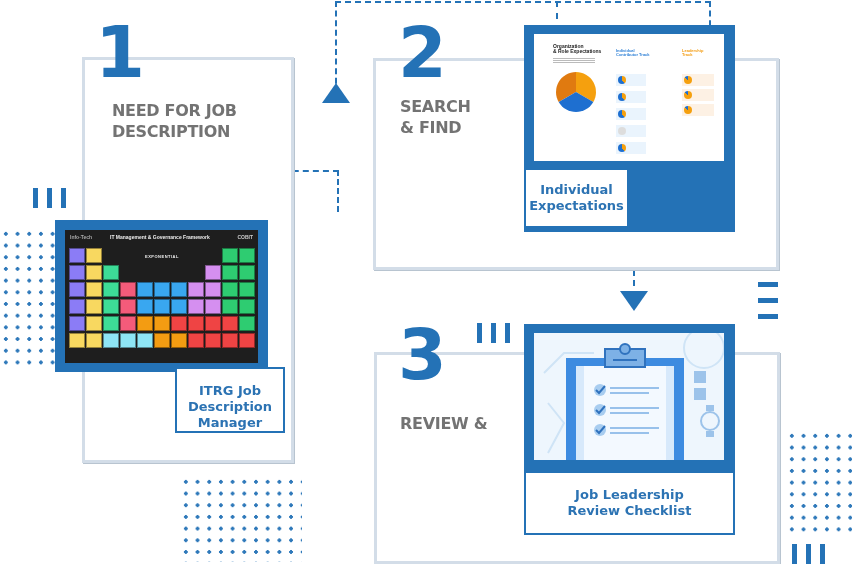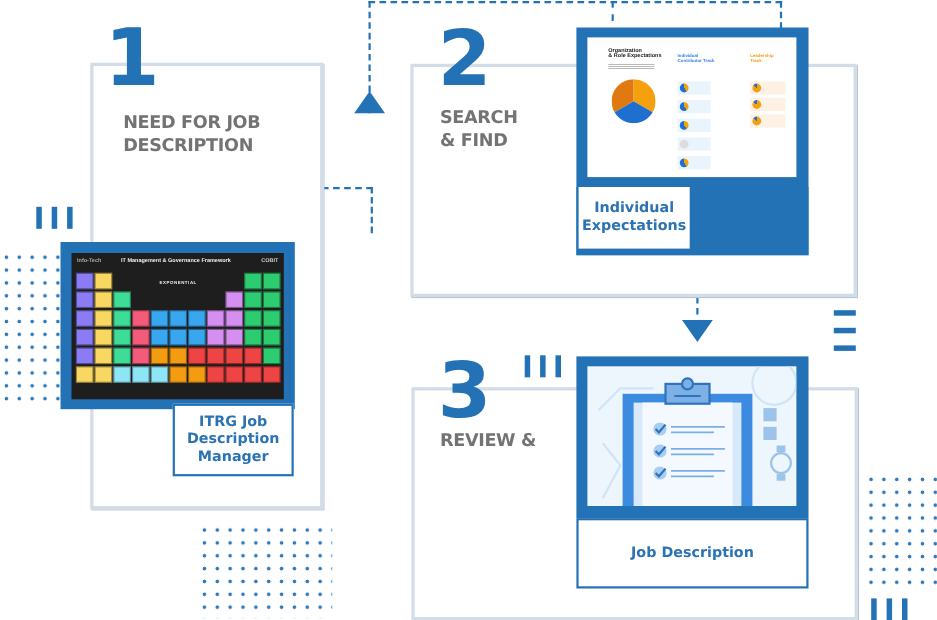--- a/index.html
+++ b/index.html
@@ -130,21 +130,21 @@
         <div class="pt-cell" style="left: 72px; top: 103px; background: rgb(142, 229, 245);"></div>
         <div class="pt-cell" style="left: 89px; top: 103px; background: rgb(243, 156, 18);"></div>
         <div class="pt-cell" style="left: 106px; top: 103px; background: rgb(243, 156, 18);"></div>
         <div class="pt-cell" style="left: 123px; top: 103px; background: rgb(239, 68, 68);"></div>
         <div class="pt-cell" style="left: 140px; top: 103px; background: rgb(239, 68, 68);"></div>
         <div class="pt-cell" style="left: 157px; top: 103px; background: rgb(239, 68, 68);"></div>
         <div class="pt-cell" style="left: 174px; top: 103px; background: rgb(239, 68, 68);"></div>
       </div>
   </div>
 </div>
-<div class="label-box" style="left:157px; top:367px; width:106px; height:62px;">
+<div class="label-box" style="left:175px; top:367px; width:106px; height:62px;align-items:flex-end;">
   <div>
     <div>ITRG Job</div>
     <div>Description</div>
     <div>Manager</div>
   </div>
 </div>
 
 <div class="panel" style="left:373px; top:58px; width:400px; height:206px;"></div>
 <div class="stepnum" style="left:398px; top:18px; font-size:70px;">2</div>
 <div class="steptitle" style="left:400px; top:96px;">
@@ -207,21 +207,21 @@
       <div>
         <div>Individual</div>
         <div>Expectations</div>
       </div>
     </div>
   </div>
 </div>
 
 <div class="panel" style="left:374px; top:352px; width:400px; height:206px;"></div>
 <div class="stepnum" style="left:398px; top:320px; font-size:70px;">3</div>
-<div class="steptitle" style="left:400px; top:389px;">
+<div class="steptitle" style="left:400px; top:413px;">
   <div>REVIEW &amp;</div>
 </div>
 
 <div class="card" style="left:524px; top:324px; width:211px; height:147px;">
   <div class="card-inner" style="left:10px; top:9px; width:190px; height:127px; background:#eef6fd;">
     <svg width="190" height="127" viewBox="0 0 190 127">
       <g fill="none" stroke="#cfe4f6" stroke-width="2">
         <path d="M10 40 L30 20 L60 20"></path>
         <path d="M14 120 L30 90 L14 70"></path>
         <circle cx="170" cy="15" r="20"></circle>
@@ -255,15 +255,16 @@
           <rect x="160" y="55" width="12" height="12"></rect>
       </g>
       <circle cx="176" cy="88" r="9" fill="none" stroke="#9cc3ea" stroke-width="2"></circle>
       <rect x="172" y="72" width="8" height="6" fill="#9cc3ea"></rect>
         <rect x="172" y="98" width="8" height="6" fill="#9cc3ea"></rect>
     </svg>
   </div>
 </div>
 <div class="label-box" style="left:524px; top:471px; width:207px; height:60px;">
   <div>
-    <div>Job Description</div>
+    <div>Job Leadership</div>
+    <div>Review Checklist</div>
   </div>
 </div>
 
 </body></html>

